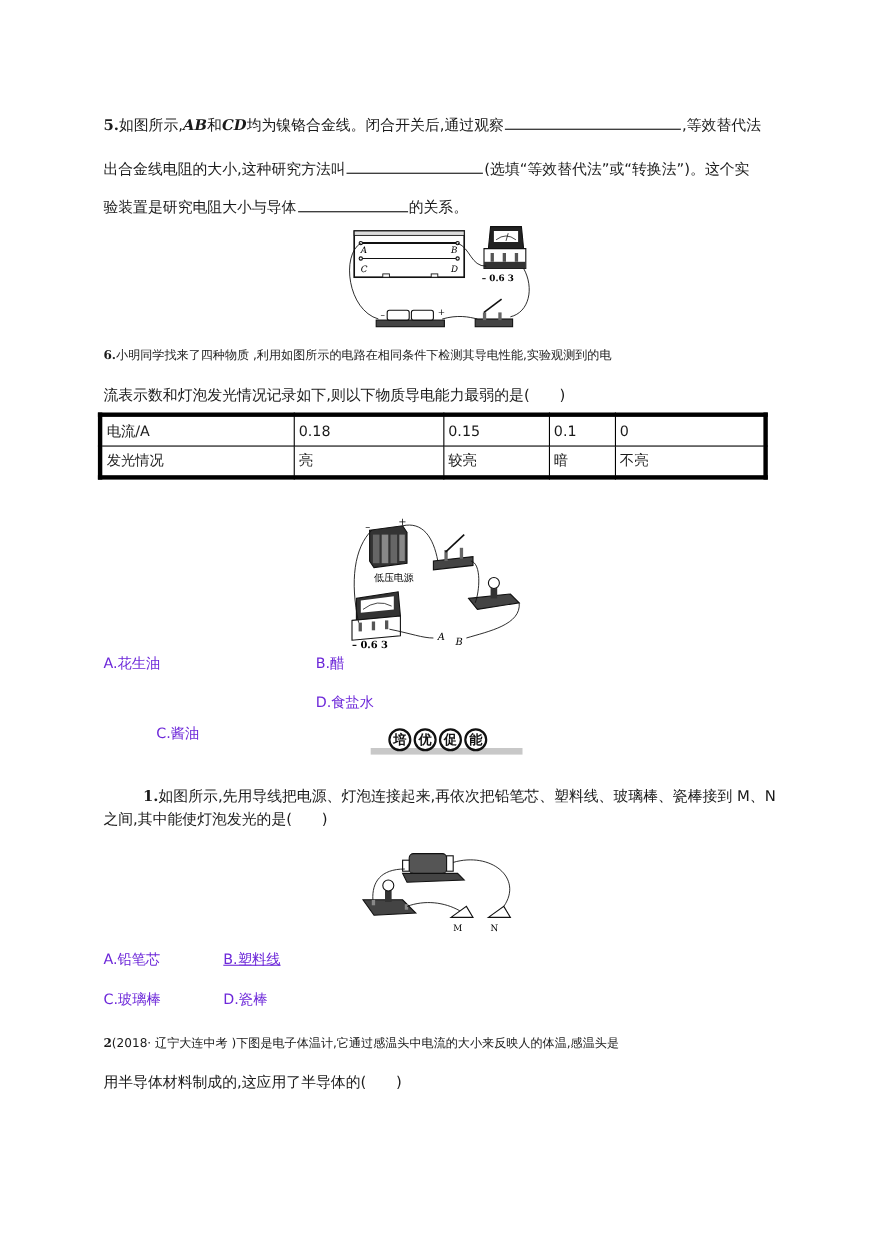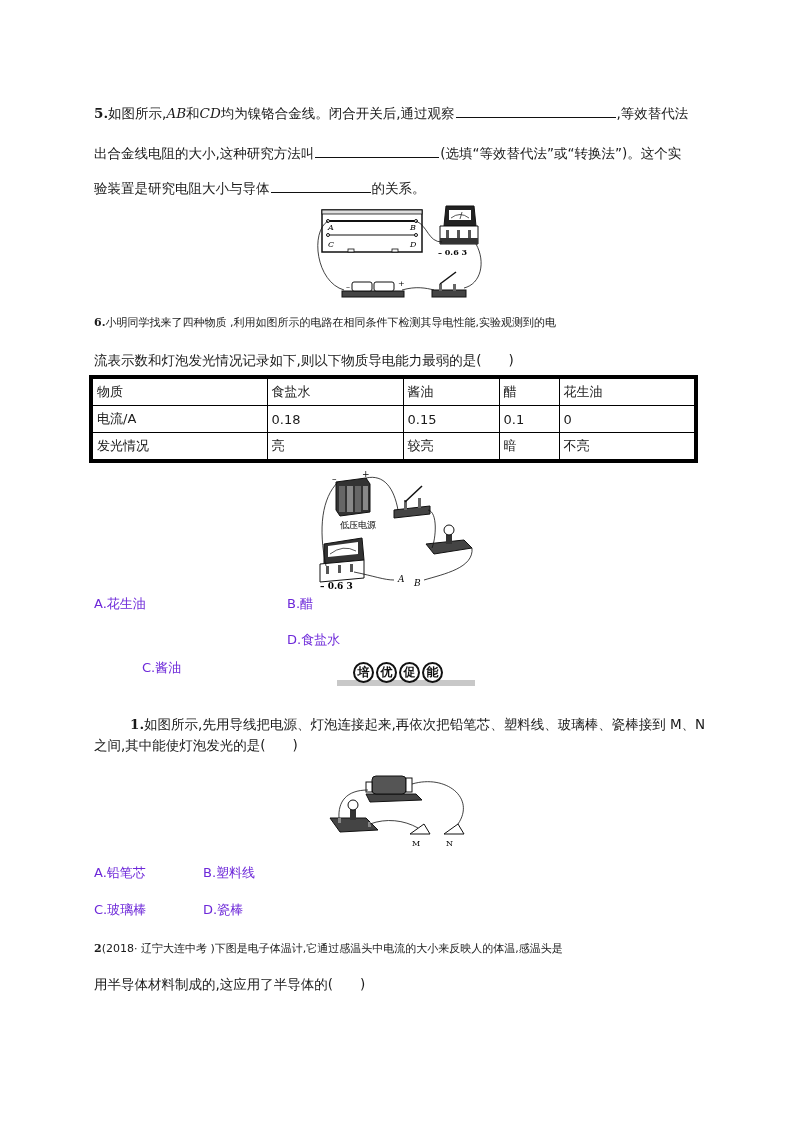--- a/index.html
+++ b/index.html
@@ -19,21 +19,21 @@
     .line {
       position: absolute;
       left: 94px;
       font-size: 13.5px;
       line-height: 18px;
       white-space: nowrap;
       color: #1a1a1a;
     }
     .small { font-size: 11px; }
     .qnum { font-weight: bold; font-family: "DejaVu Serif", serif; }
-    .ital { font-style: italic; font-family: "DejaVu Serif", serif; }
+    .ital { font-style: italic; font-family: "DejaVu Serif", serif; font-weight: bold; }
     .blank {
       display: inline-block;
       border-bottom: 1px solid #111;
       height: 13px;
       vertical-align: baseline;
       margin: 0 1px;
     }
     table.data {
       position: absolute;
       left: 89px;
@@ -168,27 +168,20 @@
 
 <table class="data">
   <colgroup>
     <col style="width:176px">
       <col style="width:136px">
       <col style="width:96px">
       <col style="width:60px">
       <col>
   </colgroup>
   <tbody>
-      <tr>
-    <td>物质</td>
-    <td>食盐水</td>
-    <td>酱油</td>
-    <td>醋</td>
-    <td>花生油</td>
-  </tr>
   <tr>
     <td>电流/A</td>
     <td>0.18</td>
     <td>0.15</td>
     <td>0.1</td>
     <td>0</td>
   </tr>
   <tr>
     <td>发光情况</td>
     <td>亮</td>
@@ -286,20 +279,20 @@
   <path d="M118 66 L132 56 L138 66 Z" fill="#fff" stroke="#111"></path>
 
   <path d="M42 22 C20 22, 12 34, 13 50" fill="none" stroke="#111" stroke-width="0.8"></path>
   <path d="M86 16 C120 6, 150 30, 132 56" fill="none" stroke="#111" stroke-width="0.8"></path>
   <path d="M44 56 C60 50, 78 52, 92 60" fill="none" stroke="#111" stroke-width="0.8"></path>
   <text x="86" y="78" font-size="8">M</text>
   <text x="120" y="78" font-size="8">N</text>
 </svg>
 
 <div class="opt" style="left:94px;top:864px;">A.铅笔芯</div>
-<div class="opt" style="left:203px;top:864px;">B.塑料线</div>
+<div class="opt" style="left:203px;top:864px;text-decoration:underline;">B.塑料线</div>
 <div class="opt" style="left:94px;top:901px;">C.玻璃棒</div>
 <div class="opt" style="left:203px;top:901px;">D.瓷棒</div>
 
 <div class="line small" style="top:940px;">
   <span class="qnum">2</span><span>(2018· 辽宁大连中考  )下图是电子体温计,它通过感温头中电流的大小来反映人的体温,感温头是</span>
 </div>
 <div class="line" style="top:975px;">用半导体材料制成的,这应用了半导体的(　　)</div>
 
 </body></html>

